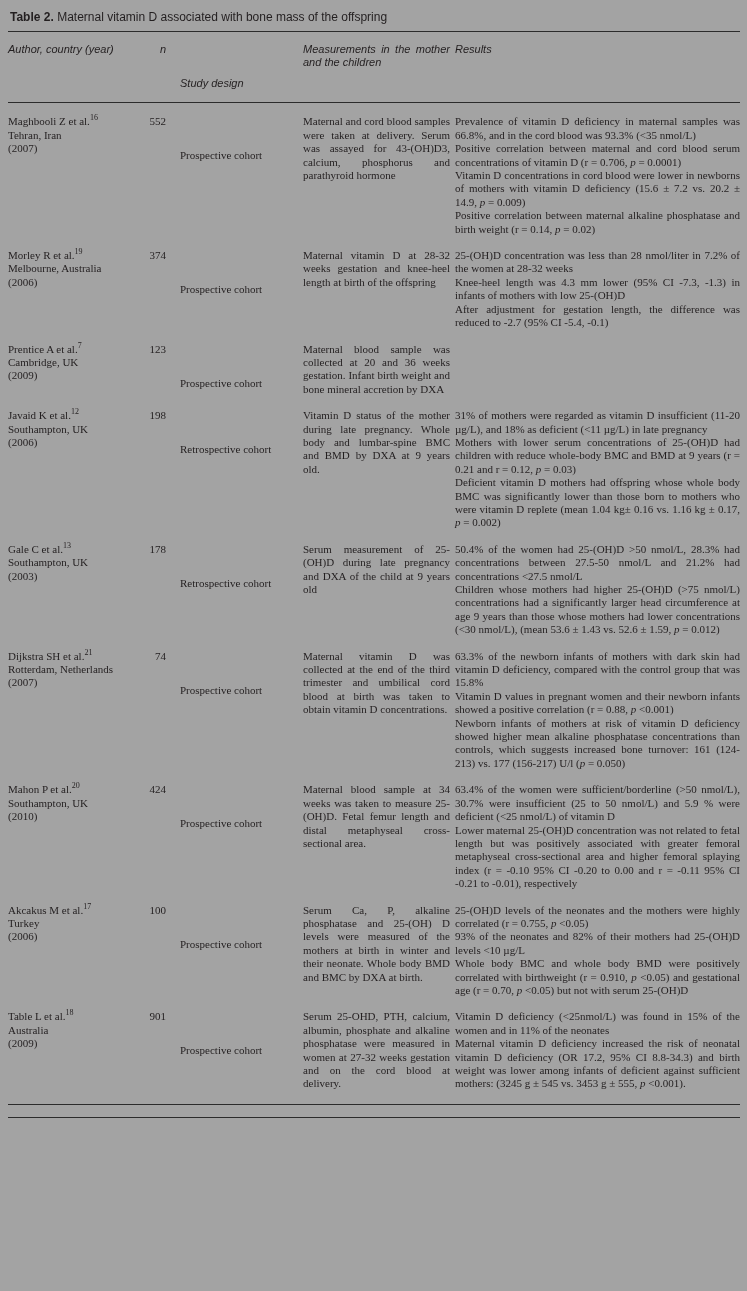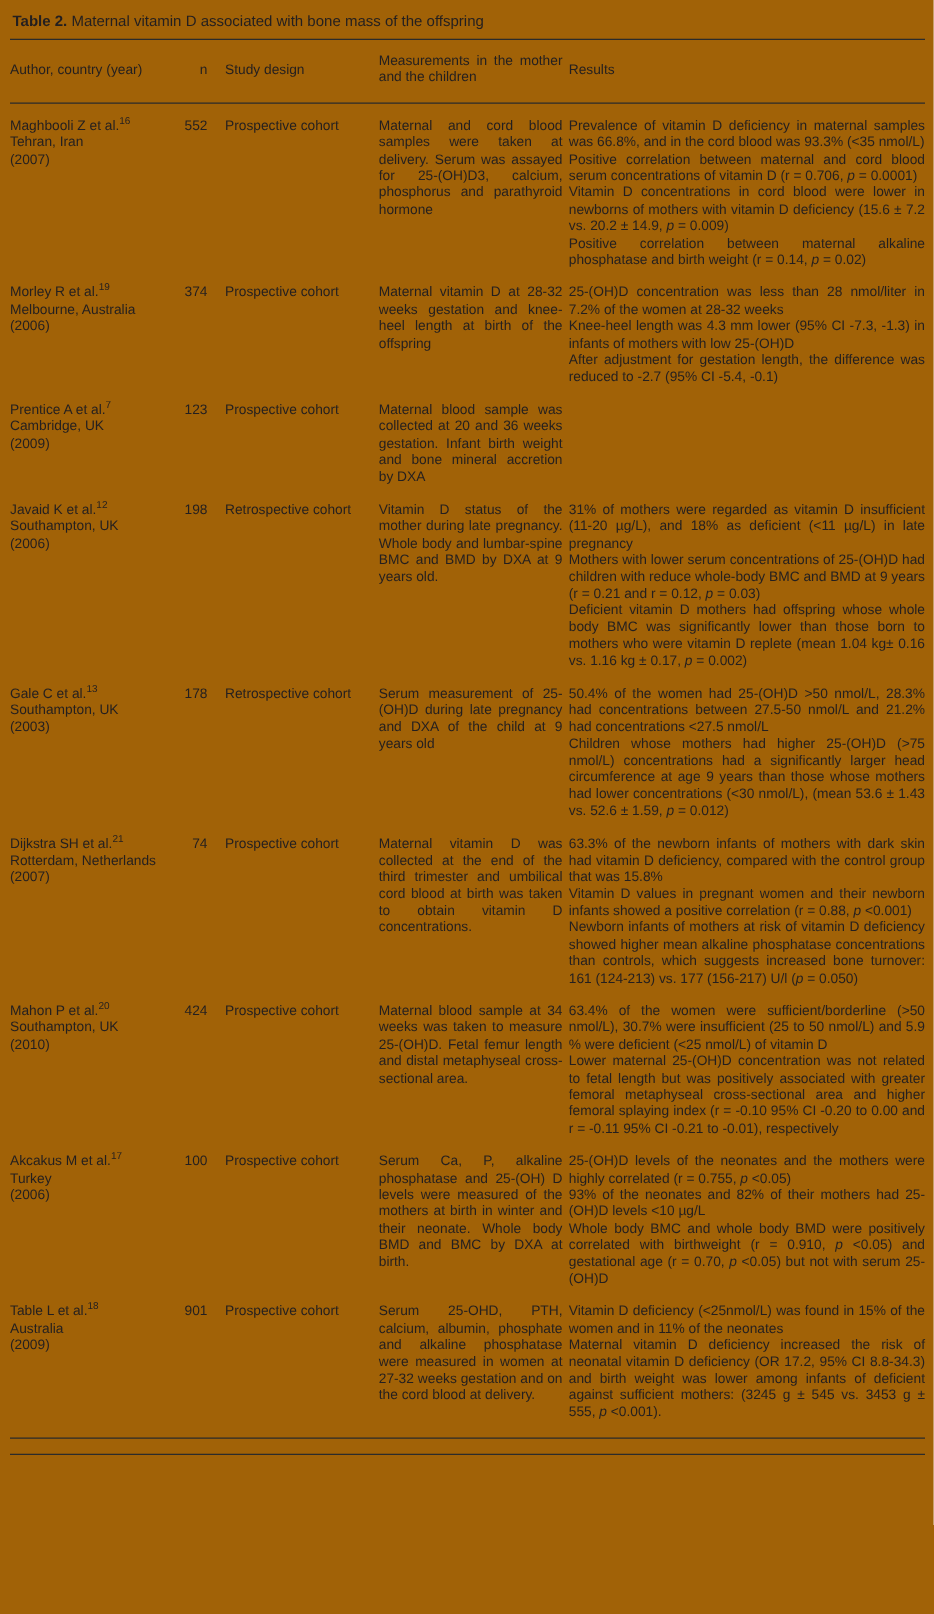--- a/index.html
+++ b/index.html
@@ -1,36 +1,36 @@
 <!DOCTYPE html>
 <html lang="en"><head>
 <meta charset="utf-8">
 <style>
   html,body{margin:0;padding:0;background:#ffffff;}
   .page{
-    width:747px;height:1291px;background:#a16207;color:#231f20;
+    width:747px;height:1291px;background:#a3a3a3;color:#231f20;
     font-family:"Liberation Sans","DejaVu Sans",sans-serif;
     font-size:11px;line-height:13.4px;
     box-sizing:border-box;padding:8px 7px 0 8px;overflow:hidden;
   }
   .title{font-size:12px;line-height:14px;margin:2px 0 7px 2px;}
   .title .lbl{font-weight:bold;}
   .rule{border:none;border-top:1.6px solid #2b2b2b;margin:0;}
   .rule-thin{border:none;border-top:1.4px solid #2b2b2b;margin:0;}
-  .hdr{display:flex;align-items:center;padding:11px 0 12px 0;}
+  .hdr{display:flex;align-items:flex-start;font-style:italic;padding:11px 0 12px 0;}
   .row{display:flex;align-items:flex-start;margin-bottom:13px;}
   .c-author{width:132px;flex:0 0 132px;}
   .c-n{width:26px;flex:0 0 26px;text-align:right;}
-  .c-design{width:120px;flex:0 0 120px;margin-left:14px;}
+  .c-design{width:120px;flex:0 0 120px;margin-left:14px;margin-top:34px;}
   .c-meas{width:147px;flex:0 0 147px;margin-left:3px;text-align:justify;}
   .c-results{width:285px;flex:0 0 285px;margin-left:5px;text-align:justify;}
   .hdr .c-meas,.hdr .c-results{text-align:justify;}
   .c-results p{margin:0;padding:0;}
   sup{font-size:8px;line-height:0;}
-  .tbody{padding-top:12px;}
+  .tbody{padding-top:12px;font-family:Liberation Serif, serif;}
   .botrules{margin-top:1px;}
   .botrules .rule-thin + .rule-thin{margin-top:12px;}
 </style>
 </head>
 <body>
 
 <div class="page">
 
   <div class="title">
     <span class="lbl">Table 2.</span>
@@ -51,21 +51,21 @@
 
   <div class="tbody">
   <div class="row">
     <div class="c-author">
       <span>Maghbooli Z et al.</span><sup>16</sup>
       <div>Tehran, Iran</div>
       <div>(2007)</div>
     </div>
     <div class="c-n">552</div>
     <div class="c-design">Prospective cohort</div>
-    <div class="c-meas">Maternal and cord blood samples were taken at delivery. Serum was assayed for 25-(OH)D3, calcium, phosphorus and parathyroid hormone</div>
+    <div class="c-meas">Maternal and cord blood samples were taken at delivery. Serum was assayed for 43-(OH)D3, calcium, phosphorus and parathyroid hormone</div>
     <div class="c-results">
           <p>Prevalence of vitamin D deficiency in maternal samples was 66.8%, and in the cord blood was 93.3% (&lt;35 nmol/L)</p>
           <p>Positive correlation between maternal and cord blood serum concentrations of vitamin D (r = 0.706, <i>p</i> = 0.0001)</p>
           <p>Vitamin D concentrations in cord blood were lower in newborns of mothers with vitamin D deficiency (15.6 ± 7.2 vs. 20.2 ± 14.9, <i>p</i> = 0.009)</p>
           <p>Positive correlation between maternal alkaline phosphatase and birth weight (r = 0.14, <i>p</i> = 0.02)</p>
         </div>
   </div>
 
   <div class="row">
     <div class="c-author">

